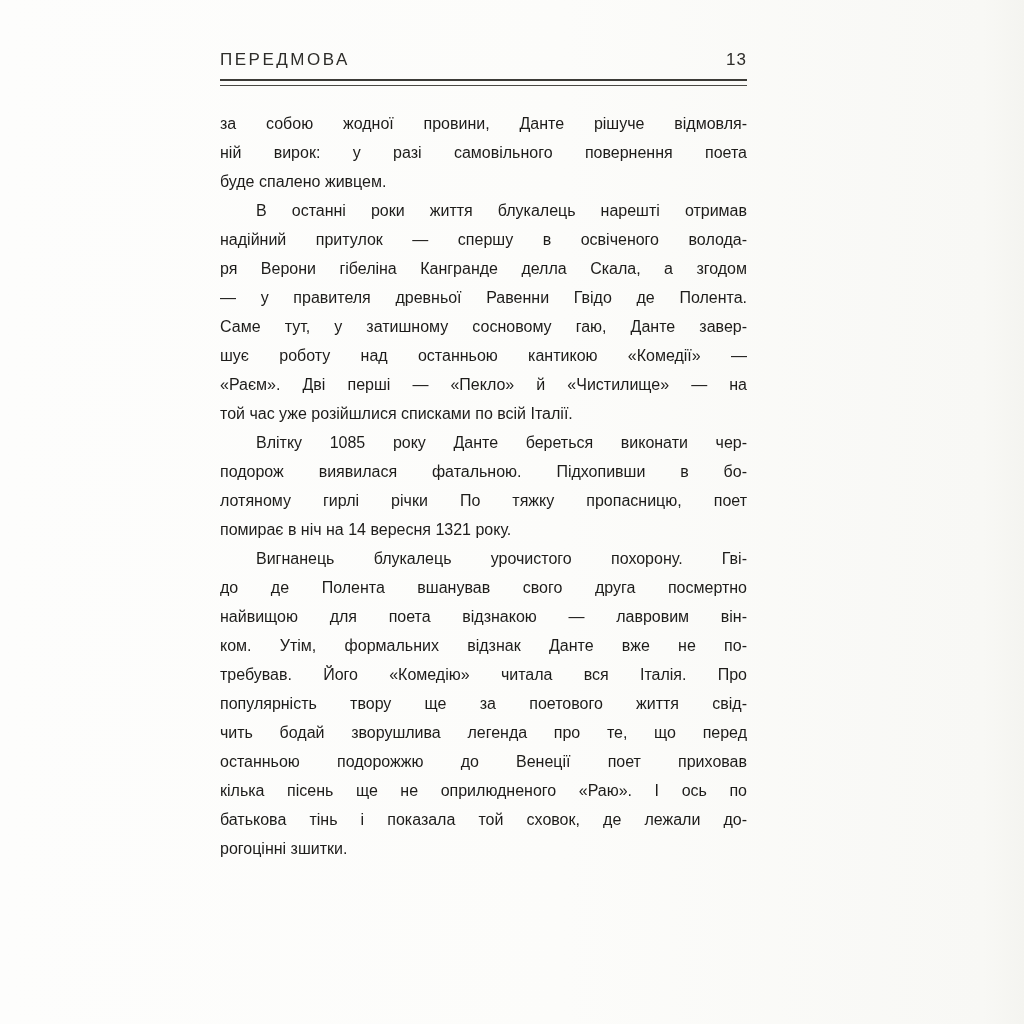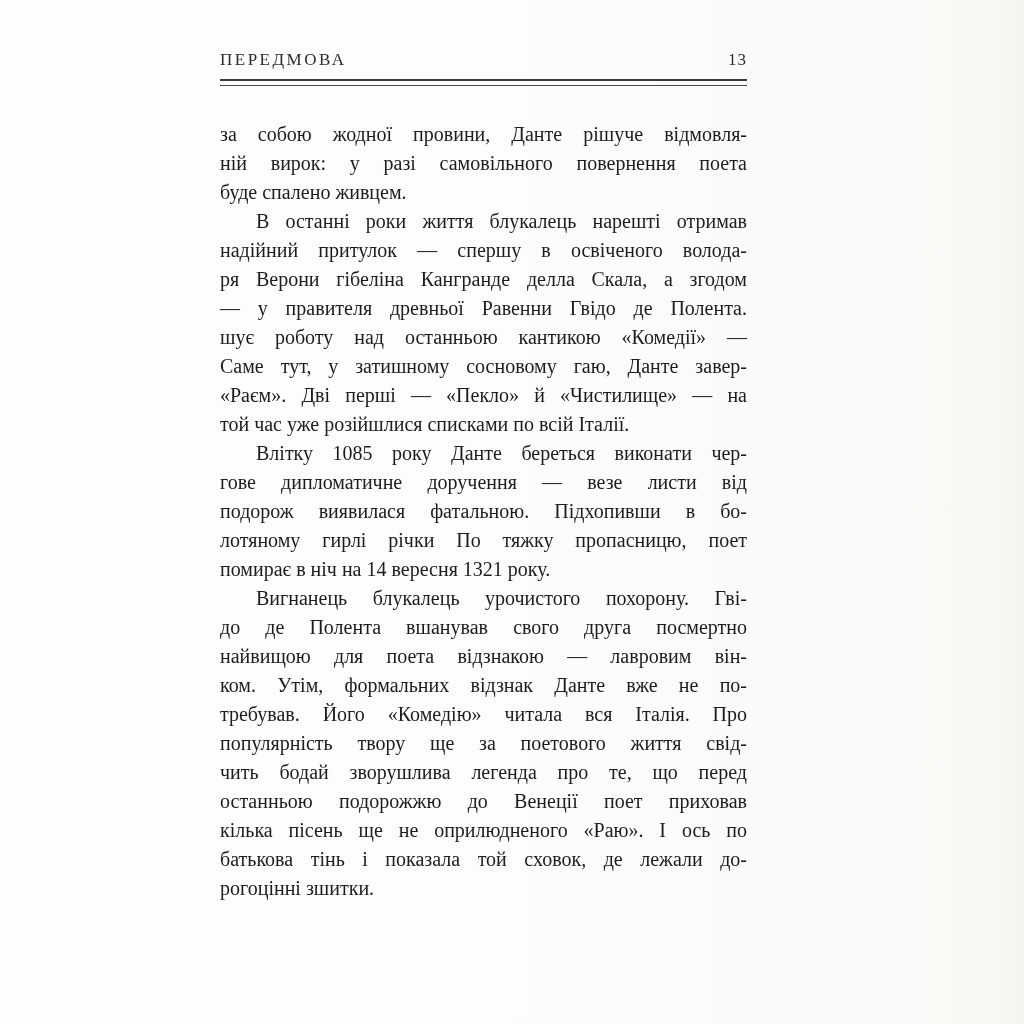--- a/index.html
+++ b/index.html
@@ -5,21 +5,21 @@
   html, body {
     margin: 0;
     padding: 0;
     background: #ffffff;
   }
   .page {
     position: relative;
     width: 1024px;
     height: 1024px;
     background: linear-gradient(90deg, #fdfdfc 0%, #fcfcfa 55%, #f8f8f5 96%, #f4f4f0 100%);
-    font-family: Liberation Serif, serif;
+    font-family: Liberation Sans, sans-serif;
     color: #1d1c1a;
     overflow: hidden;
   }
   .content {
     position: absolute;
     left: 220px;
     top: 50px;
     width: 527px;
   }
   .header-row {
@@ -35,22 +35,22 @@
   .page-number {
     letter-spacing: 1px;
   }
   .header-rule {
     margin-top: 9px;
     height: 4px;
     border-top: 2px solid #3c3b37;
     border-bottom: 1px solid #4a4944;
   }
   .body-text {
-    margin-top: 34px;
-    font-size: 20px;
+    margin-top: 23px;
+    font-size: 16px;
     line-height: 29px;
   }
   .paragraph {
     margin: 0;
   }
   .line {
     text-align: justify;
     text-align-last: justify;
     white-space: normal;
   }
@@ -76,28 +76,27 @@
         <div class="paragraph">
           <div class="line">за собою жодної провини, Данте рішуче відмовля-</div>
           <div class="line">ній вирок: у разі самовільного повернення поета</div>
           <div class="line last">буде спалено живцем.</div>
         </div>
         <div class="paragraph indented">
           <div class="line">В останні роки життя блукалець нарешті отримав</div>
           <div class="line">надійний притулок — спершу в освіченого волода-</div>
           <div class="line">ря Верони гібеліна Кангранде делла Скала, а згодом</div>
           <div class="line">— у правителя древньої Равенни Гвідо де Полента.</div>
+          <div class="line">Саме тут, у затишному сосновому гаю, Данте завер-</div>
           <div class="line">шує роботу над останньою кантикою «Комедії» —</div>
-          <div class="line">Саме тут, у затишному сосновому гаю, Данте завер-</div>
           <div class="line">«Раєм». Дві перші — «Пекло» й «Чистилище» — на</div>
           <div class="line last">той час уже розійшлися списками по всій Італії.</div>
         </div>
         <div class="paragraph indented">
           <div class="line">Влітку 1085 року Данте береться виконати чер-</div>
-          <div class="line">гове дипломатичне доручення — везе листи від</div>
           <div class="line">подорож виявилася фатальною. Підхопивши в бо-</div>
           <div class="line">лотяному гирлі річки По тяжку пропасницю, поет</div>
           <div class="line last">помирає в ніч на 14 вересня 1321 року.</div>
         </div>
         <div class="paragraph indented">
           <div class="line">Вигнанець блукалець урочистого похорону. Гві-</div>
           <div class="line">до де Полента вшанував свого друга посмертно</div>
           <div class="line">найвищою для поета відзнакою — лавровим він-</div>
           <div class="line">ком. Утім, формальних відзнак Данте вже не по-</div>
           <div class="line">требував. Його «Комедію» читала вся Італія. Про</div>

